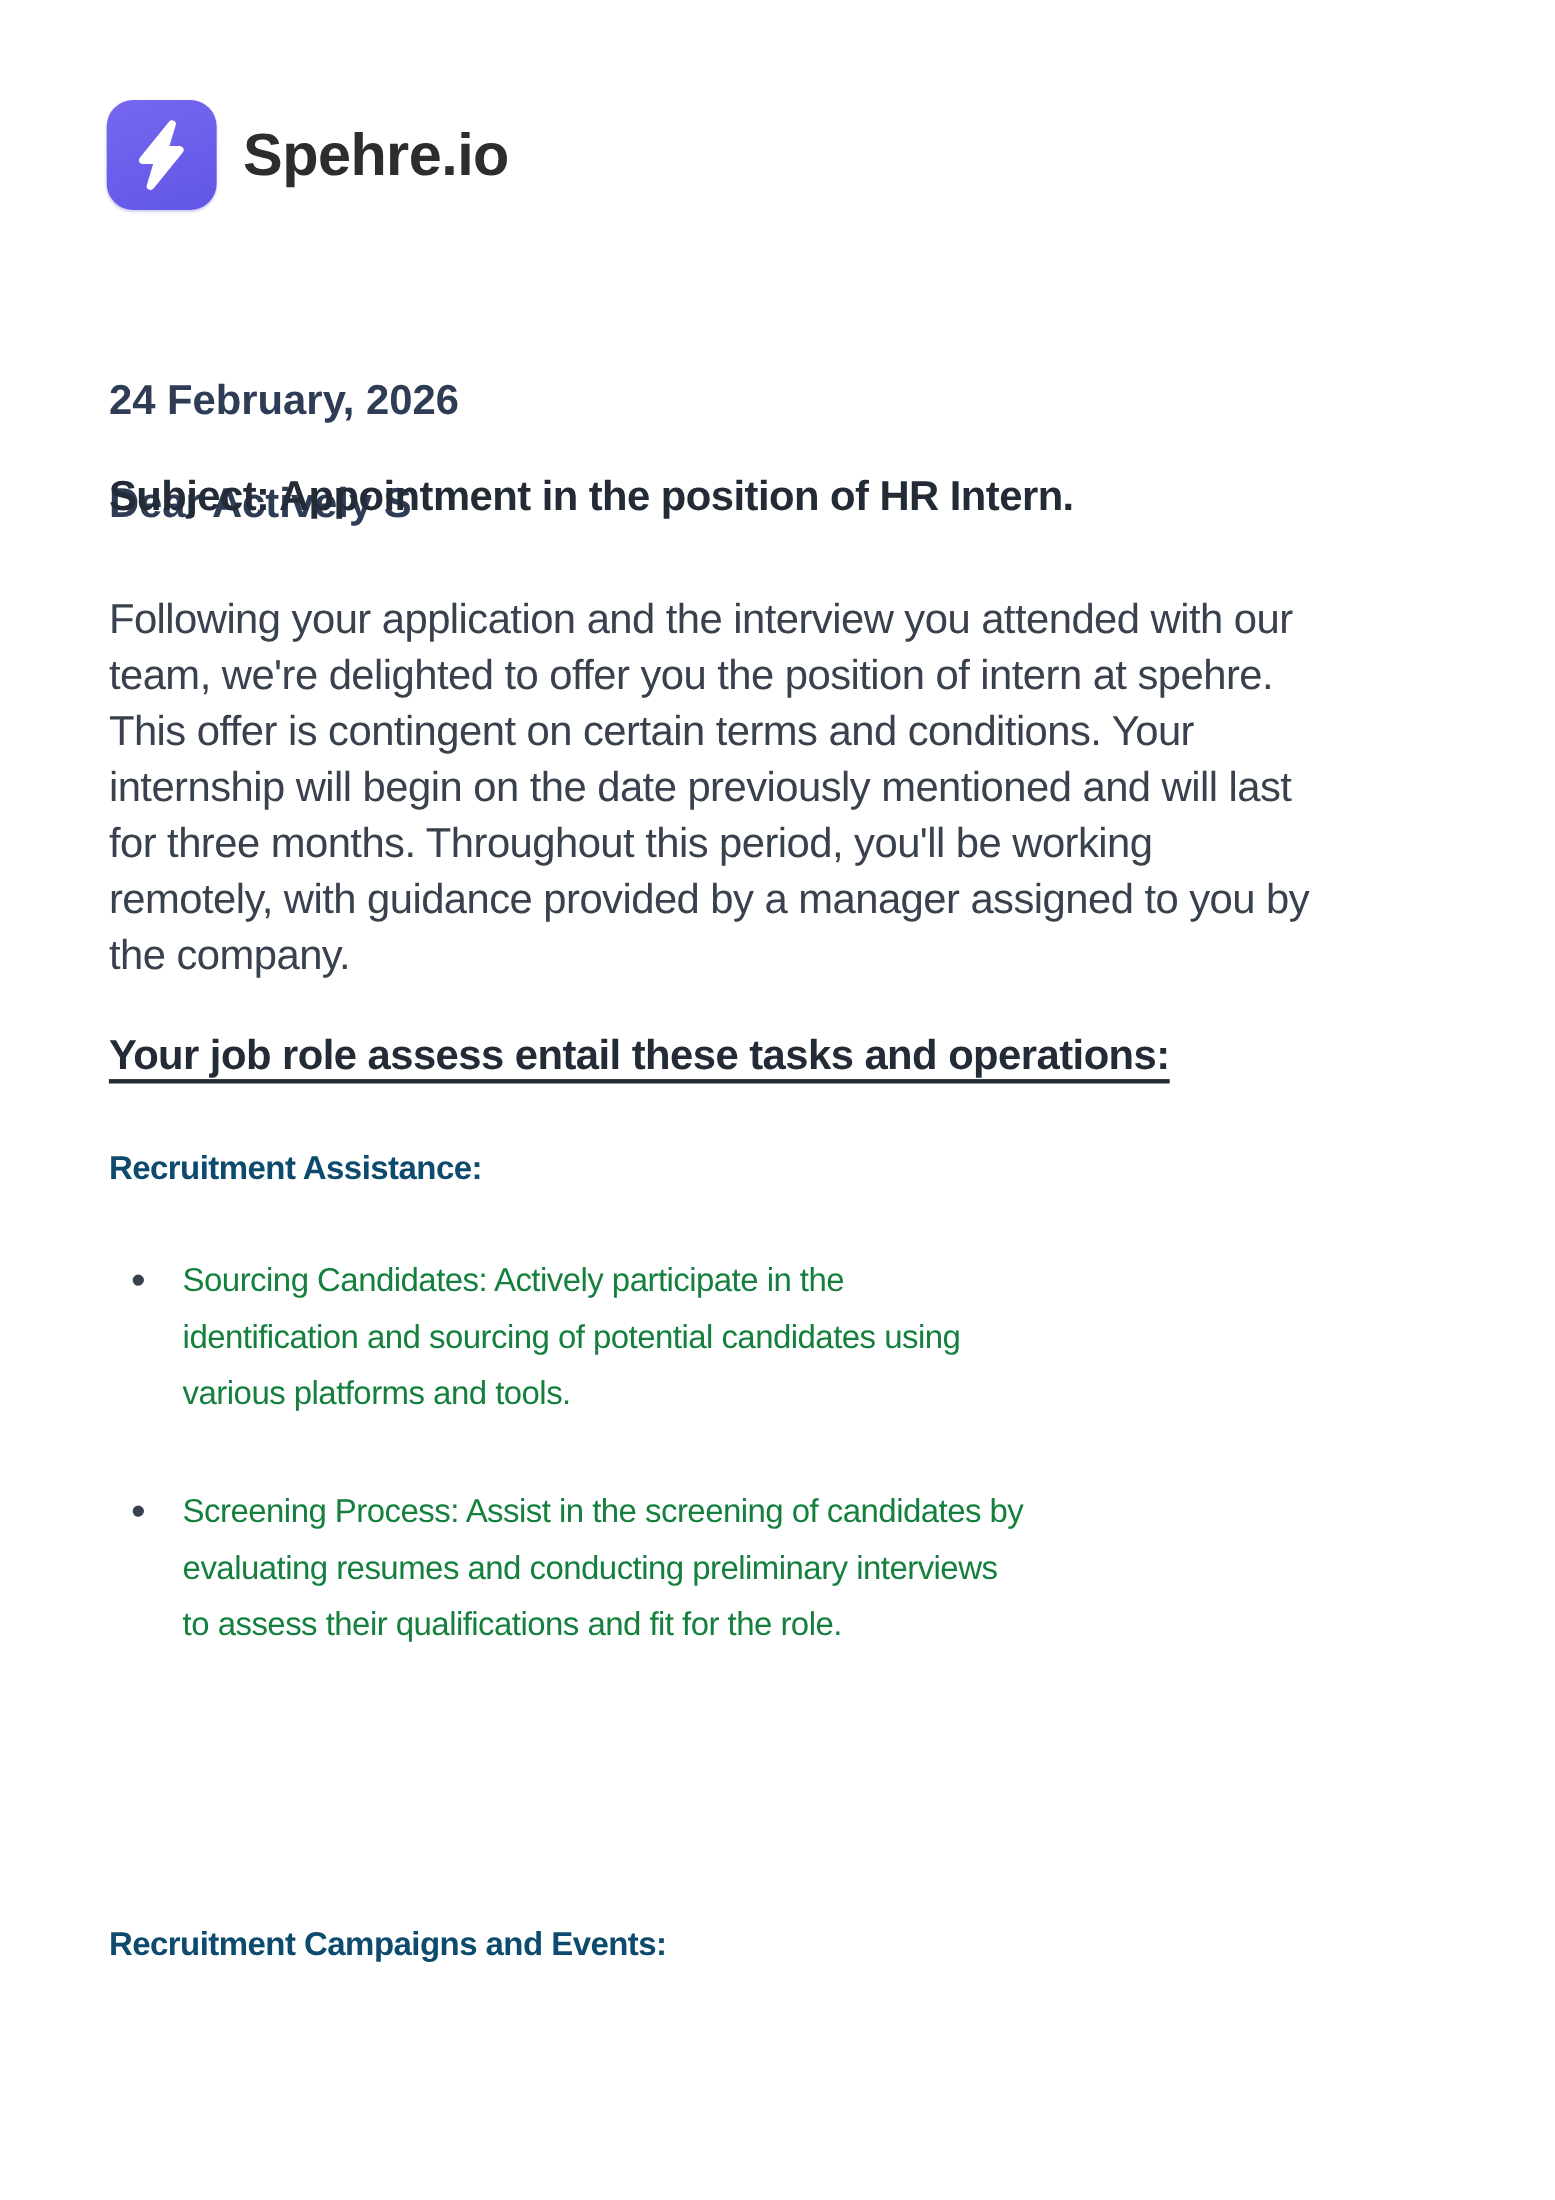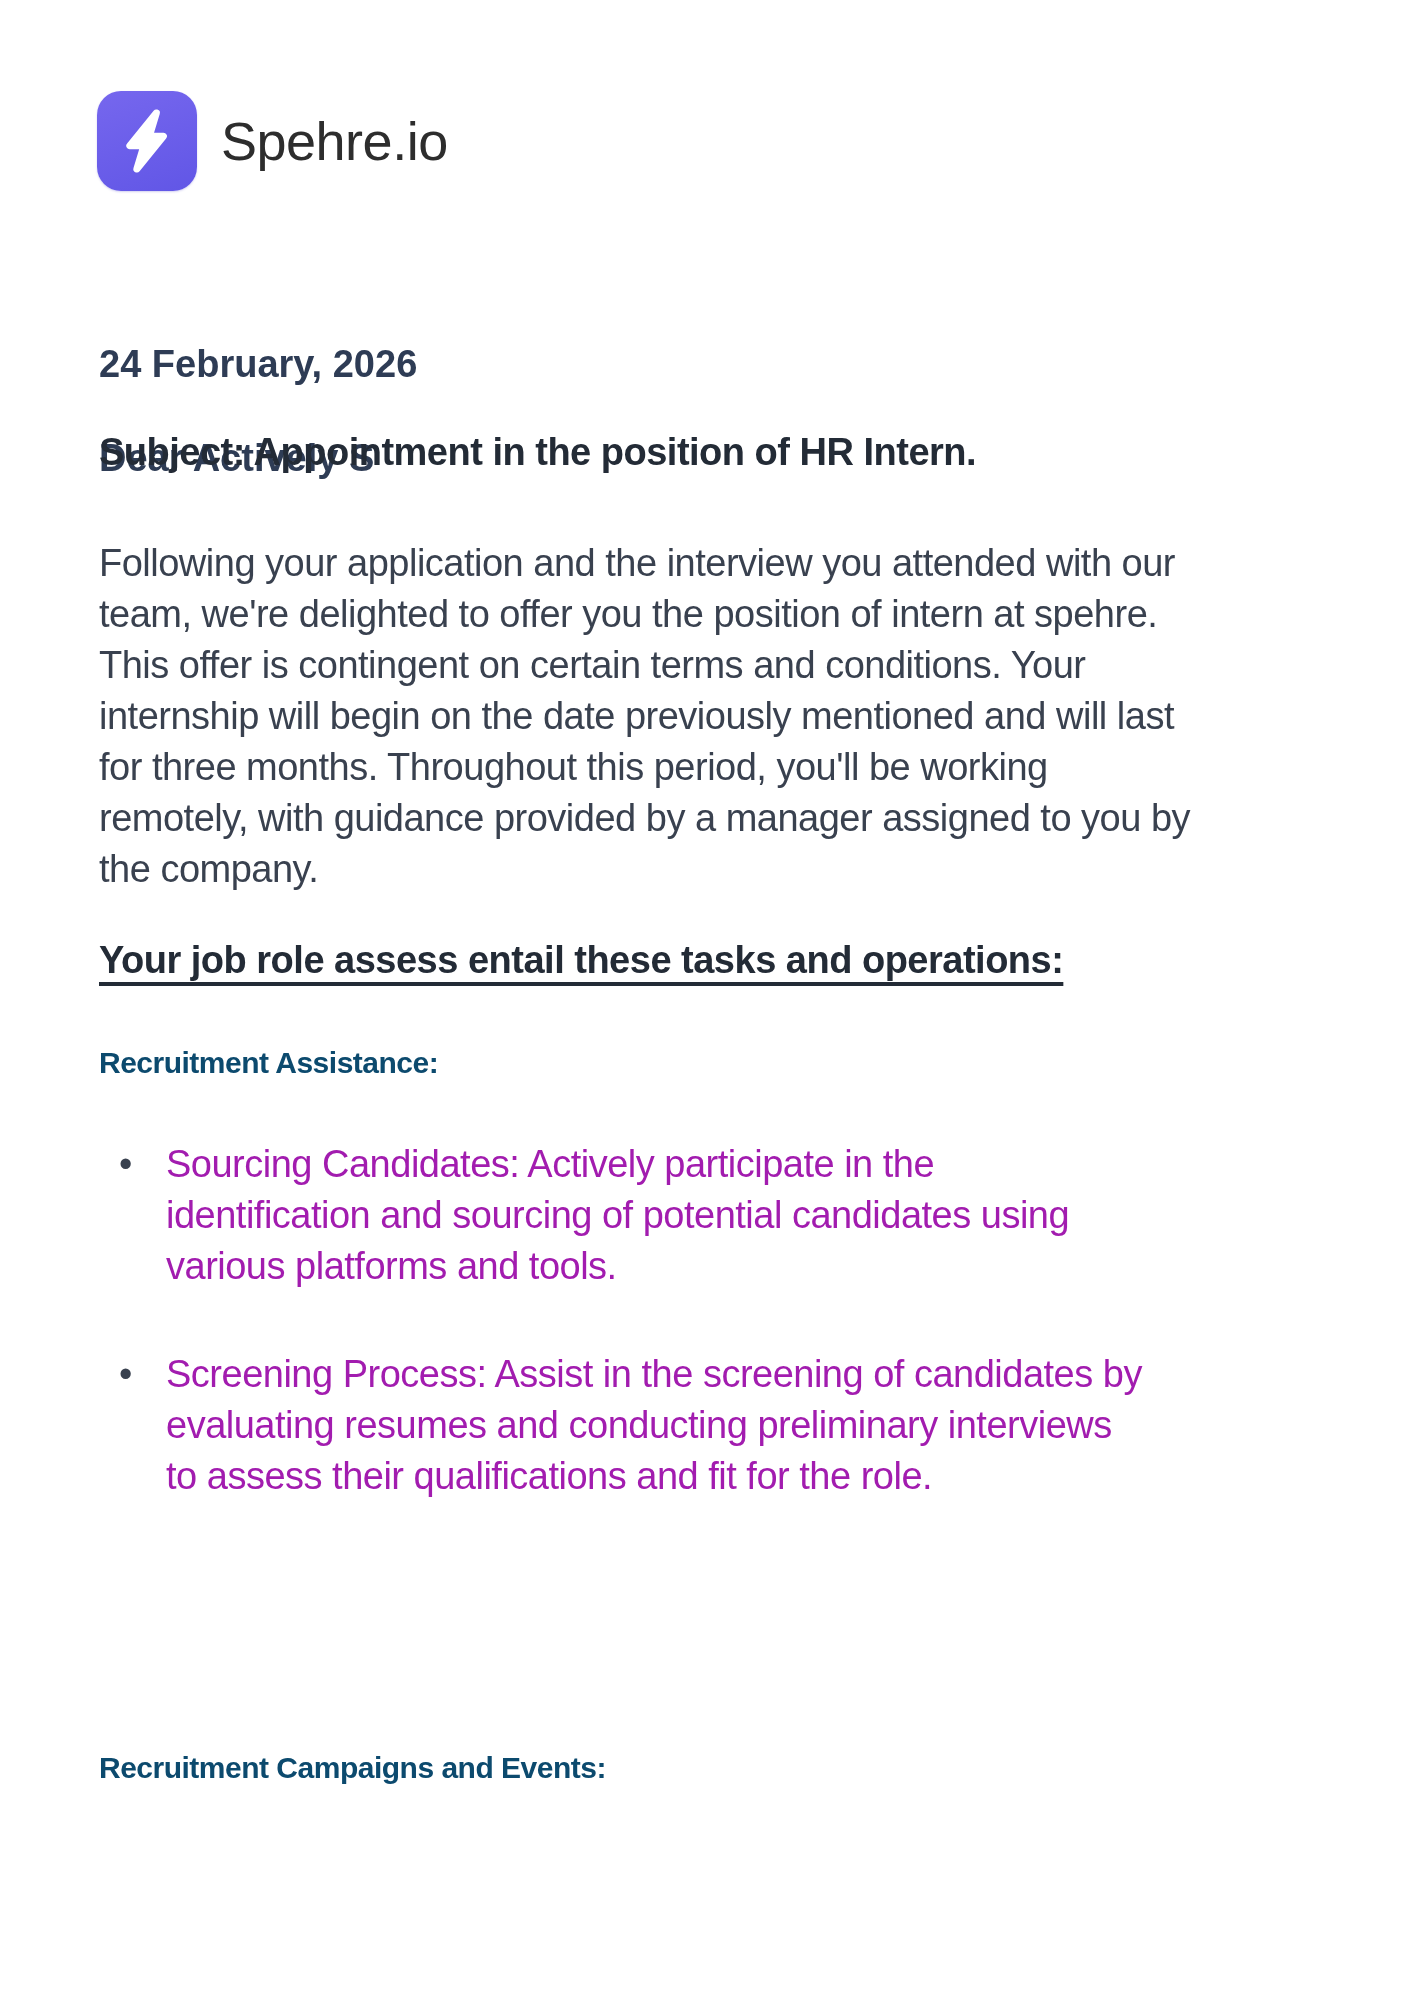--- a/index.html
+++ b/index.html
@@ -31,21 +31,21 @@
     border-radius: 24px;
     background: linear-gradient(160deg, #7667ee 0%, #6156e6 100%);
     display: flex;
     align-items: center;
     justify-content: center;
     box-shadow: 0 1px 2px rgba(80, 70, 200, 0.25);
   }
   .logo-mark svg { width: 78px; height: 78px; }
   .brand-name {
     font-size: 54px;
-    font-weight: 400;
+    font-weight: 700;
     color: #2d2d2d;
     letter-spacing: -0.5px;
   }
 
   
   .date-block {
     position: absolute;
     left: 99px;
     top: 294px;
     font-size: 38px;
@@ -108,25 +108,25 @@
     left: 99px;
     top: 1139px;
     margin: 0;
     padding: 0;
     list-style: none;
     width: 1260px;
   }
   .bullets li {
     position: relative;
     padding-left: 67px;
-    font-size: 38px;
+    font-size: 30px;
     font-weight: 400;
     line-height: 51px;
     letter-spacing: -0.5px;
-    color: #a21caf;
+    color: #15803d;
     white-space: pre-line;
   }
   .bullets li + li { margin-top: 57px; }
   .bullets li::before {
     content: "\2022";
     position: absolute;
     left: 20px;
     top: 0;
     font-size: 38px;
     line-height: 51px;

